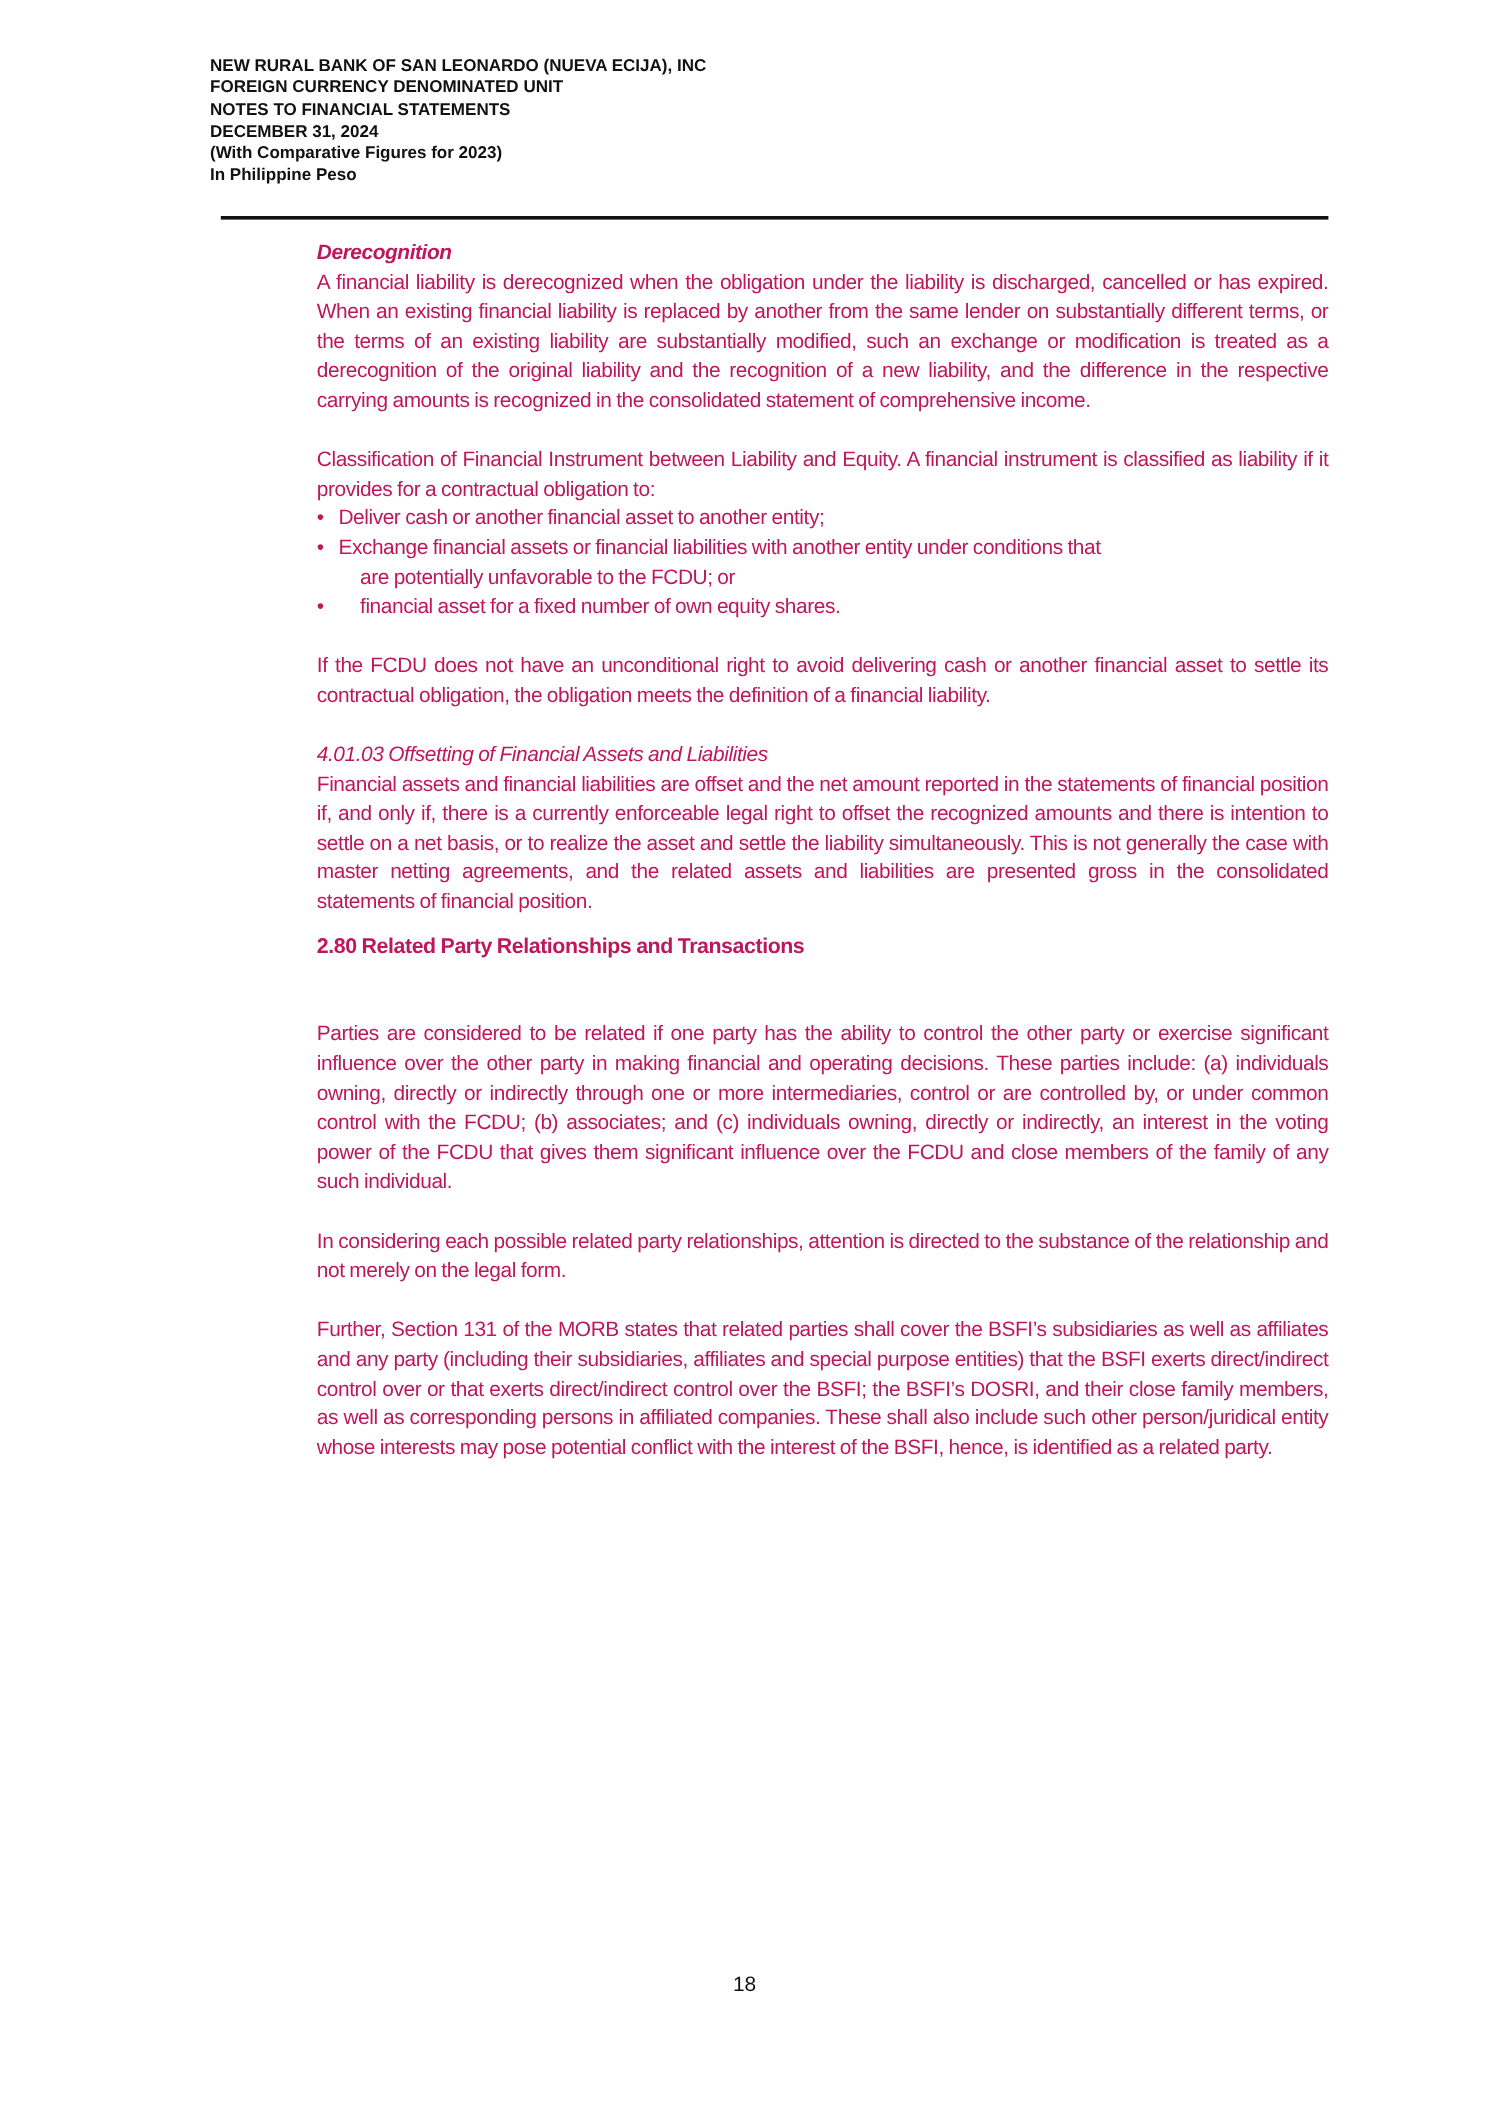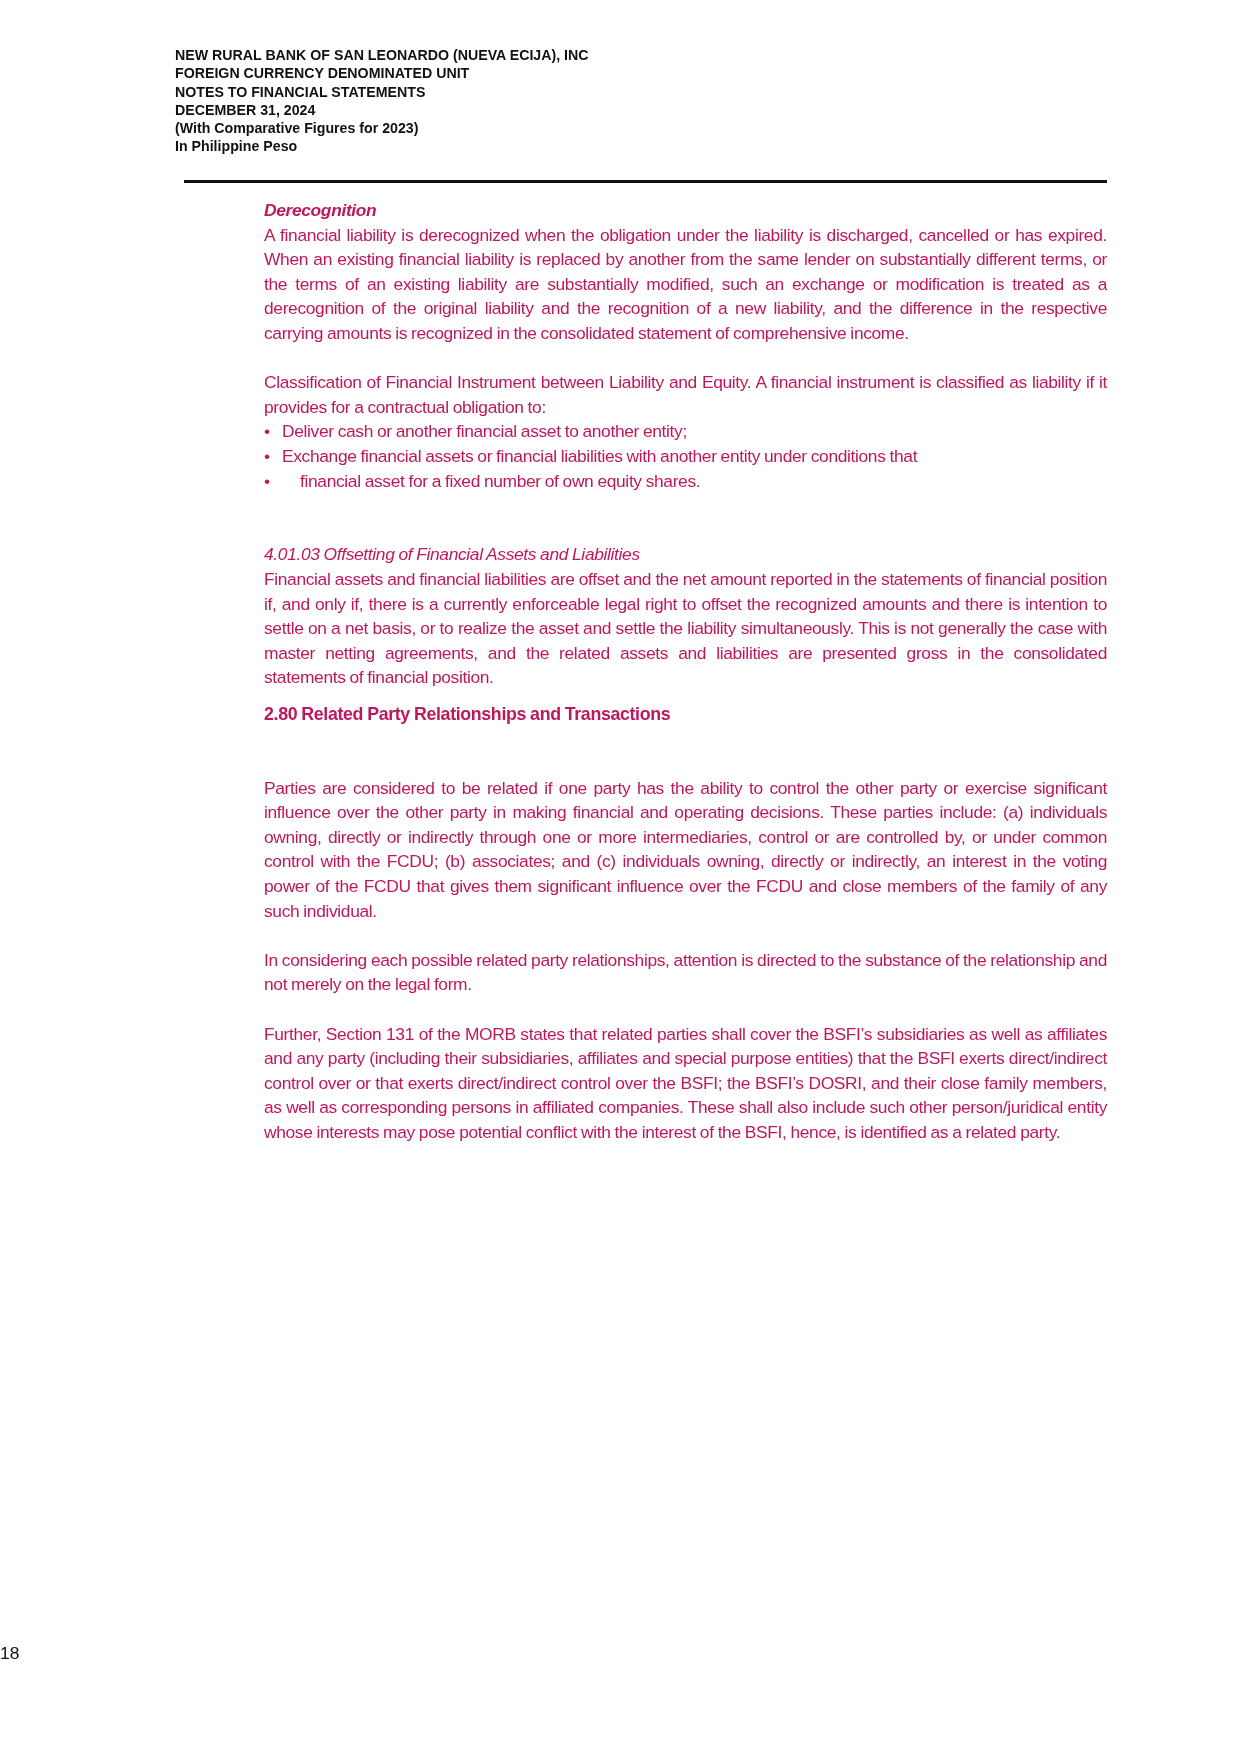--- a/index.html
+++ b/index.html
@@ -11,21 +11,21 @@
   .p { text-align: justify; margin: 0; }
   .gap { height: 24.6px; }
   .gap-s { height: 12px; }
   .h-italic { font-weight: bold; font-style: italic; margin: 0; }
   .h-under { font-style: italic; margin: 0; }
   .h-bold { font-weight: bold; margin: 0; font-size: 17.8px; }
   ul.bullets { list-style: none; margin: 0; padding: 0; }
   ul.bullets li { position: relative; padding-left: 18px; text-align: justify; }
   ul.bullets li .bullet { position: absolute; left: 0; top: 0; }
   ul.bullets li .cont { display: block; padding-left: 18px; }
-  .page-num { position: absolute; left: 0; width: 1241px; top: 1643px; font-family: "Liberation Sans", sans-serif; font-size: 17.4px; color: #111; }
+  .page-num { position: absolute; left: 0; width: 1241px; top: 1643px; text-align: center; font-family: "Liberation Sans", sans-serif; font-size: 17.4px; color: #111; }
 </style>
 </head>
 <body>
 
 <div class="header">
   <div>NEW RURAL BANK OF SAN LEONARDO (NUEVA ECIJA), INC</div>
   <div>FOREIGN CURRENCY DENOMINATED UNIT</div>
   <div>NOTES TO FINANCIAL STATEMENTS</div>
   <div>DECEMBER 31, 2024</div>
   <div>(With Comparative Figures for 2023)</div>
@@ -41,28 +41,30 @@
 
   <p class="p">Classification of Financial Instrument between Liability and Equity. A financial instrument is classified as liability if it provides for a contractual obligation to:</p>
   <ul class="bullets">
     <li>
       <span class="bullet">•</span>
       <span>Deliver cash or another financial asset to another entity;</span>
     </li>
     <li>
       <span class="bullet">•</span>
       <span>Exchange financial assets or financial liabilities with another entity under conditions that</span>
+      <span class="cont">are potentially unfavorable to the FCDU; or</span>
     </li>
     <li>
       <span class="bullet">•</span>
       <span class="cont">financial asset for a fixed number of own equity shares.</span>
     </li>
   </ul>
   <div class="gap"></div>
 
+  <p class="p">If the FCDU does not have an unconditional right to avoid delivering cash or another financial asset to settle its contractual obligation, the obligation meets the definition of a financial liability.</p>
   <div class="gap"></div>
 
   <p class="h-under">4.01.03 Offsetting of Financial Assets and Liabilities</p>
   <p class="p">Financial assets and financial liabilities are offset and the net amount reported in the statements of financial position if, and only if, there is a currently enforceable legal right to offset the recognized amounts and there is intention to settle on a net basis, or to realize the asset and settle the liability simultaneously. This is not generally the case with master netting agreements, and the related assets and liabilities are presented gross in the consolidated statements of financial position.</p>
   <div class="gap-s"></div>
 
   <p class="h-bold">2.80 Related Party Relationships and Transactions</p>
   <div class="gap"></div>
 
   <div class="gap"></div>

